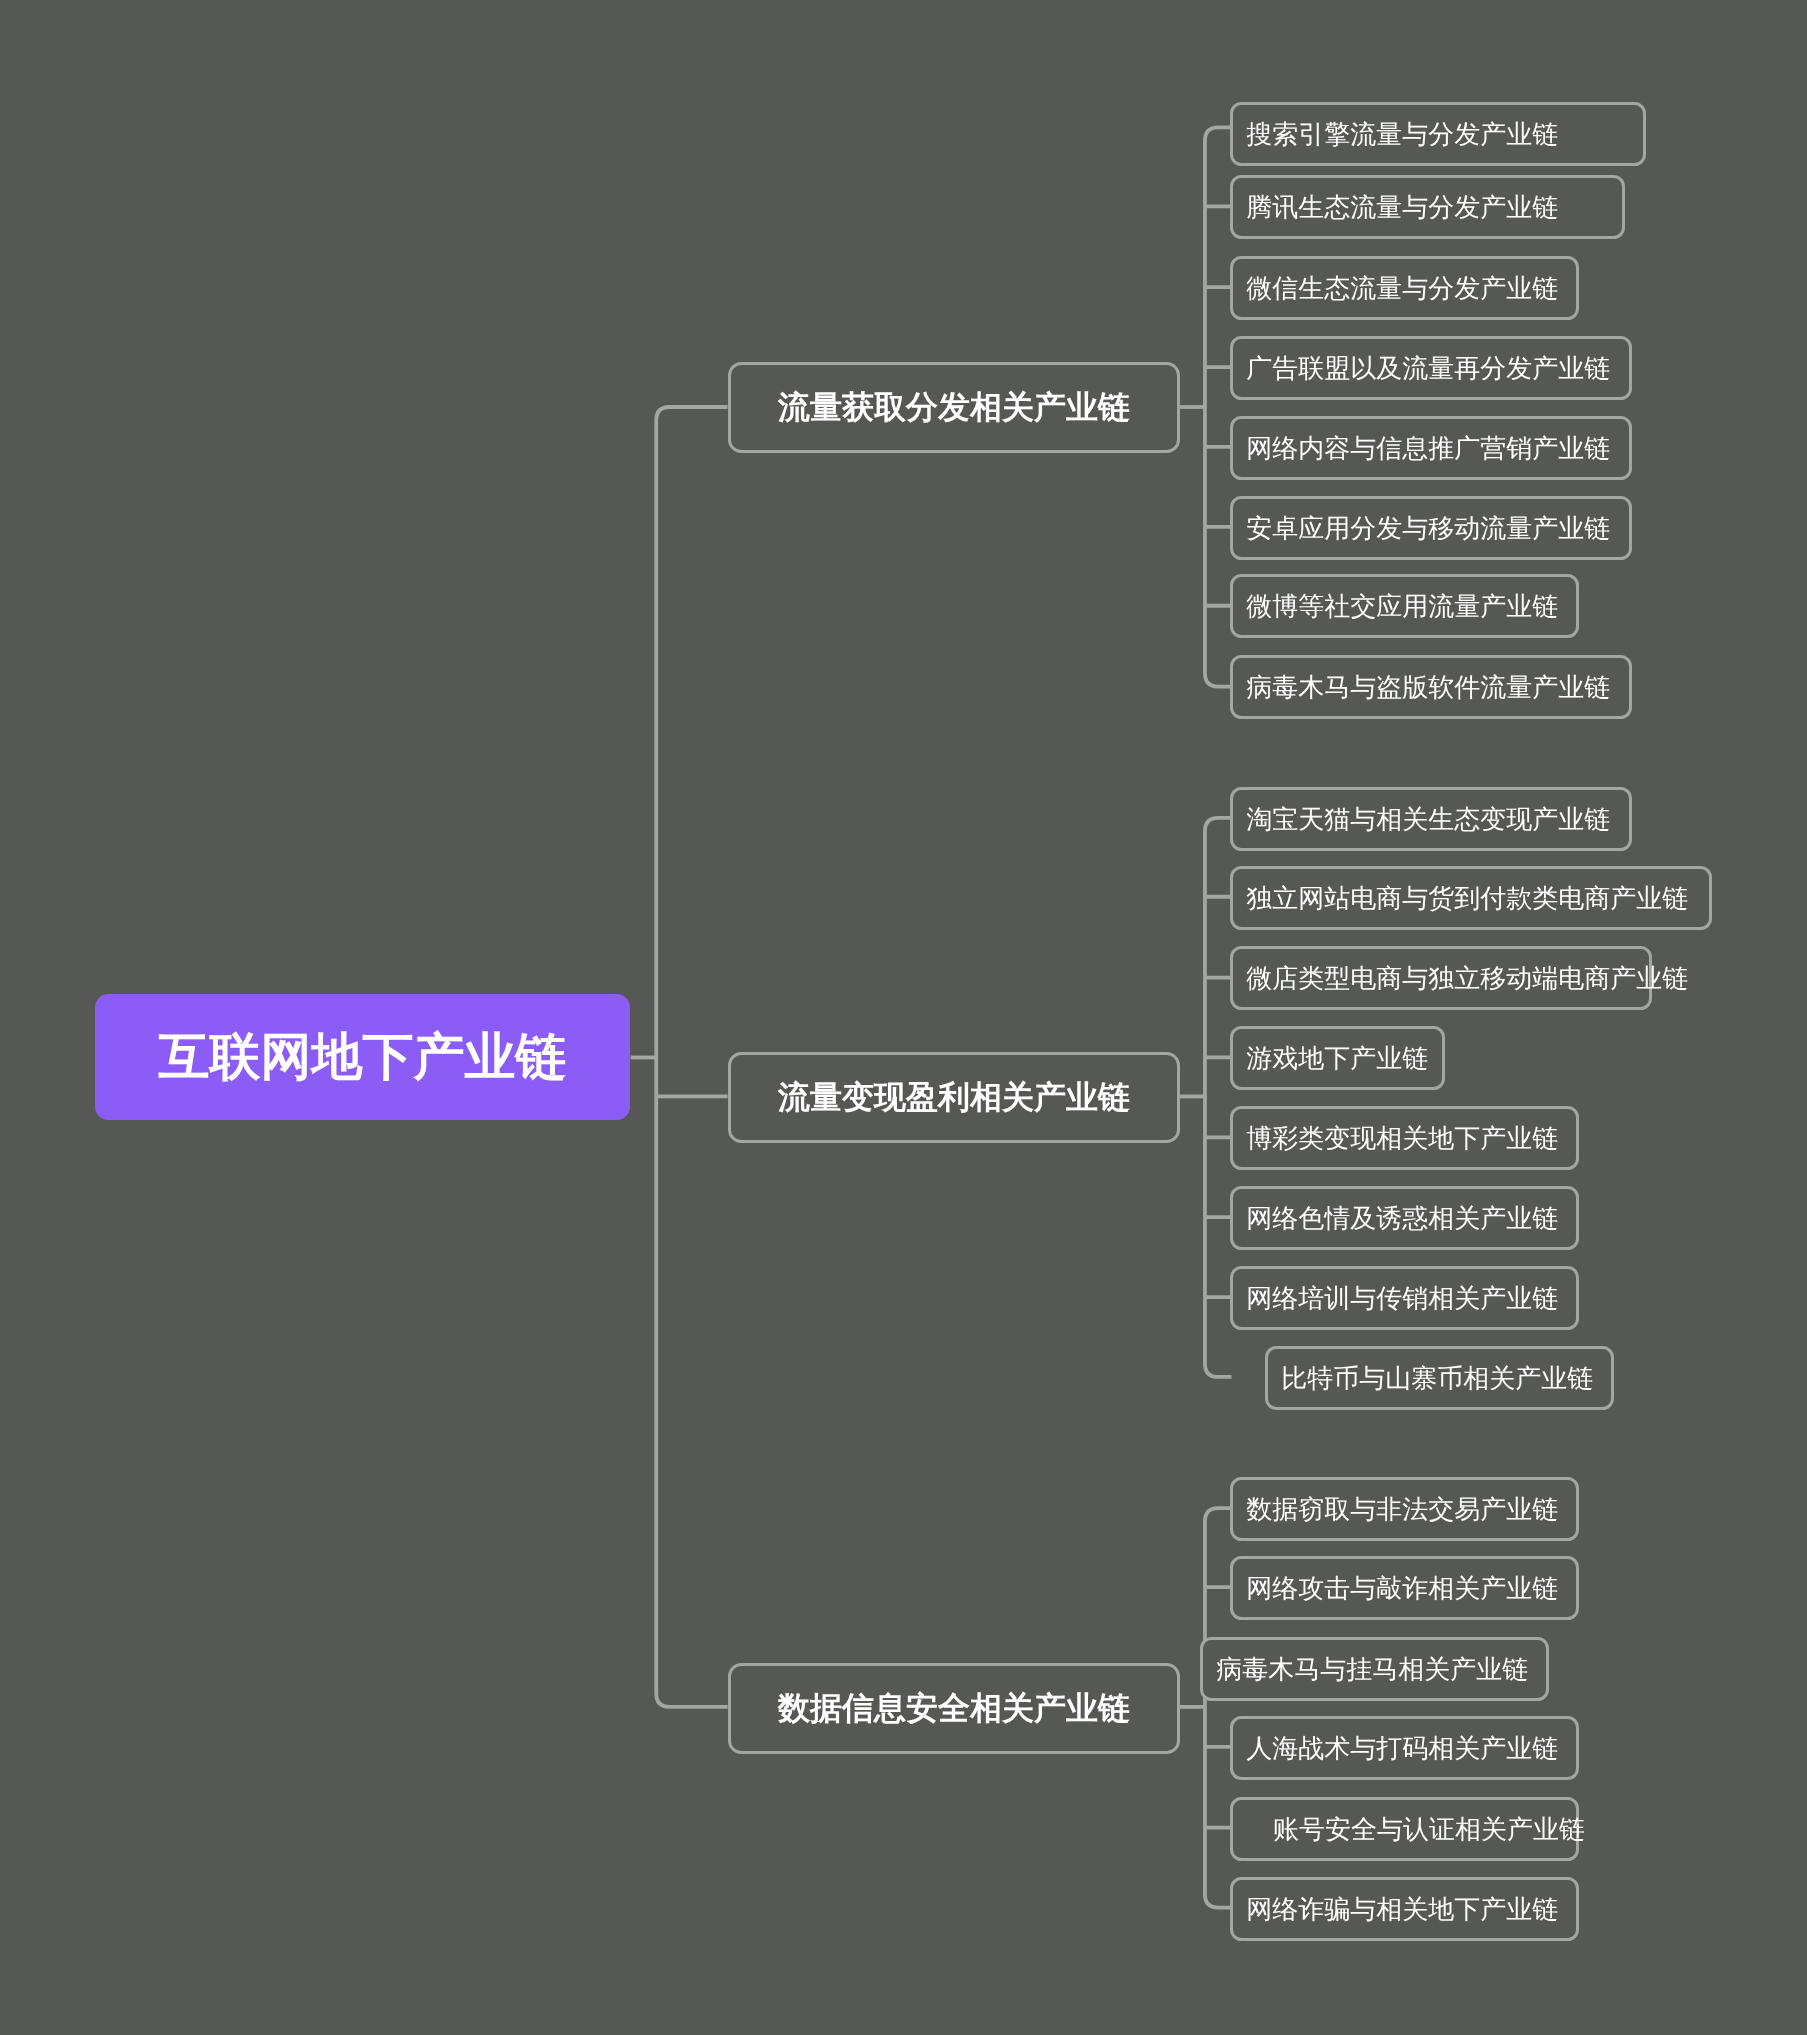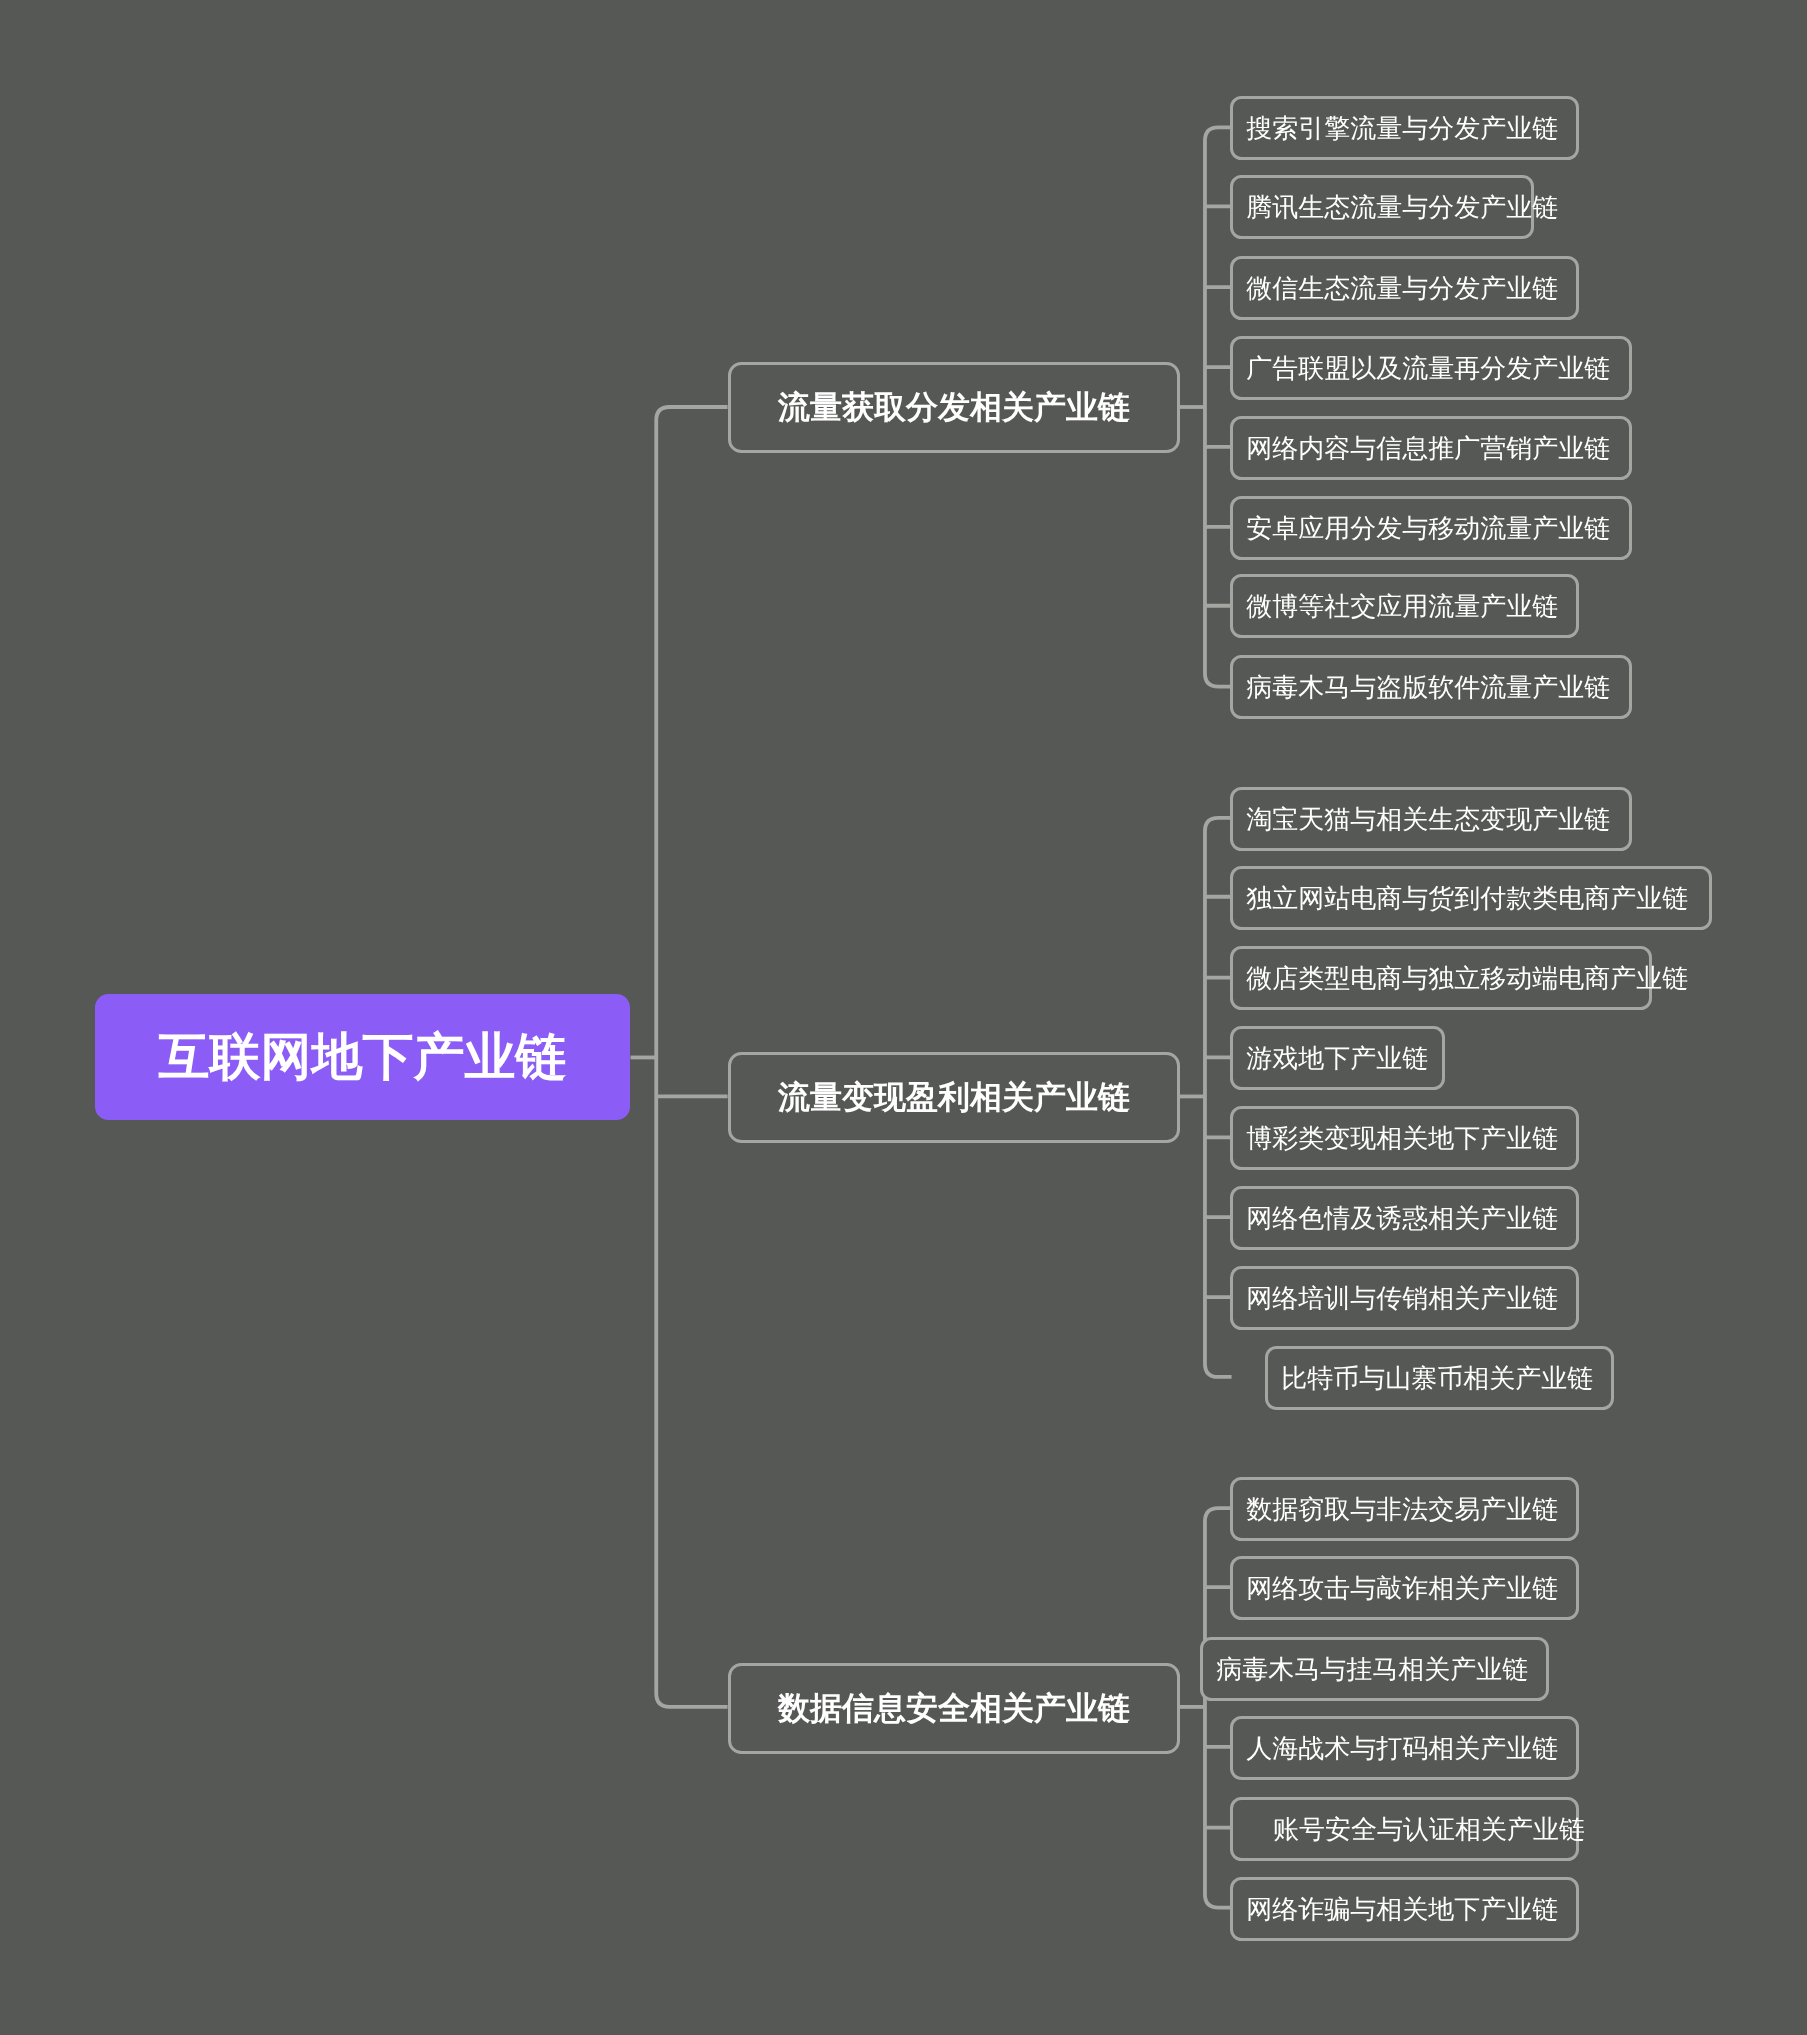--- a/index.html
+++ b/index.html
@@ -48,24 +48,24 @@
   </g>
 </svg>
 
 <div class="node root" style="left:95px; top:994px; width:535px; height:126px;">
   <span>互联网地下产业链</span>
 </div>
 
 <div class="node branch" style="left:728px; top:362px; width:452px; height:91px;">
   <span>流量获取分发相关产业链</span>
 </div>
-<div class="node leaf" style="left:1230px; top:96px; width:349px; height:64px;align-items:center;">
+<div class="node leaf" style="left:1230px; top:102px; width:416px; height:64px;align-items:center;">
     <span>搜索引擎流量与分发产业链</span>
   </div>
-<div class="node leaf" style="left:1230px; top:175px; width:304px; height:64px;">
+<div class="node leaf" style="left:1230px; top:175px; width:395px; height:64px;">
     <span>腾讯生态流量与分发产业链</span>
   </div>
 <div class="node leaf" style="left:1230px; top:256px; width:349px; height:64px;">
     <span>微信生态流量与分发产业链</span>
   </div>
 <div class="node leaf" style="left:1230px; top:336px; width:402px; height:64px;">
     <span>广告联盟以及流量再分发产业链</span>
   </div>
 <div class="node leaf" style="left:1230px; top:416px; width:402px; height:64px;">
     <span>网络内容与信息推广营销产业链</span>

